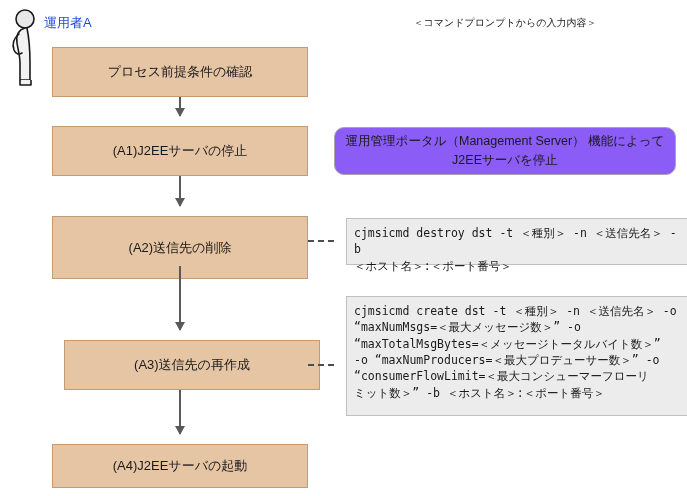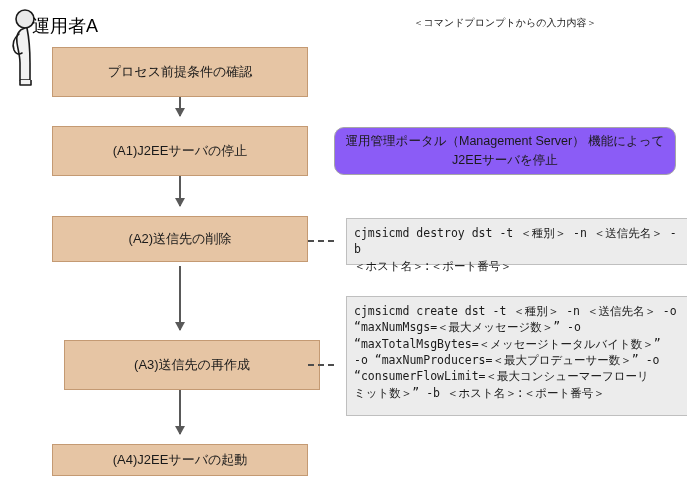--- a/index.html
+++ b/index.html
@@ -23,24 +23,24 @@
   
   .actor {
     position: absolute;
     left: 6px;
     top: 8px;
     width: 36px;
     height: 80px;
   }
   .actor-label {
     position: absolute;
-    left: 32px;
+    left: 44px;
     top: 14px;
-    font-size: 18px;
-    color: #000000;
+    font-size: 13px;
+    color: #1d4ed8;
     white-space: nowrap;
   }
 
   
   .col-header {
     position: absolute;
     left: 334px;
     top: 16px;
     width: 342px;
     text-align: center;
@@ -137,23 +137,23 @@
       <path d="M13 26 C8 30 6 36 8 42 C9.5 46 13 47 16 45" fill="none" stroke="#1a1a1a" stroke-width="1.6" stroke-linecap="round"></path>
       <path d="M14 72 L14 77 L25 77 L25 72" fill="#f2f2f2" stroke="#1a1a1a" stroke-width="1.6" stroke-linejoin="round"></path>
     </svg>
   </div>
   <div class="actor-label">運用者A</div>
 
   <div class="col-header">＜コマンドプロンプトからの入力内容＞</div>
 
   <div class="proc" style="top:47px;  height:50px;">プロセス前提条件の確認</div>
   <div class="proc" style="top:126px; height:50px;">(A1)J2EEサーバの停止</div>
-  <div class="proc" style="top:216px; height:46px;">(A2)送信先の削除</div>
+  <div class="proc" style="top:216px; height:63px;">(A2)送信先の削除</div>
   <div class="proc" style="top:340px; height:50px;margin-left:12px;">(A3)送信先の再作成</div>
-  <div class="proc" style="top:444px; height:32px;">(A4)J2EEサーバの起動</div>
+  <div class="proc" style="top:444px; height:44px;">(A4)J2EEサーバの起動</div>
 
   <div class="arrow" style="top:97px;  height:19px;"></div>
   <div class="arrow" style="top:176px; height:30px;"></div>
   <div class="arrow" style="top:266px; height:64px;"></div>
   <div class="arrow" style="top:390px; height:44px;"></div>
 
   <div class="note-round" style="top:127px; height:48px;">運用管理ポータル（Management Server）
 機能によってJ2EEサーバを停止</div>
   <div class="note-cmd" style="top:218px; height:47px;">cjmsicmd destroy dst -t ＜種別＞ -n ＜送信先名＞ -b
 ＜ホスト名＞:＜ポート番号＞</div>

